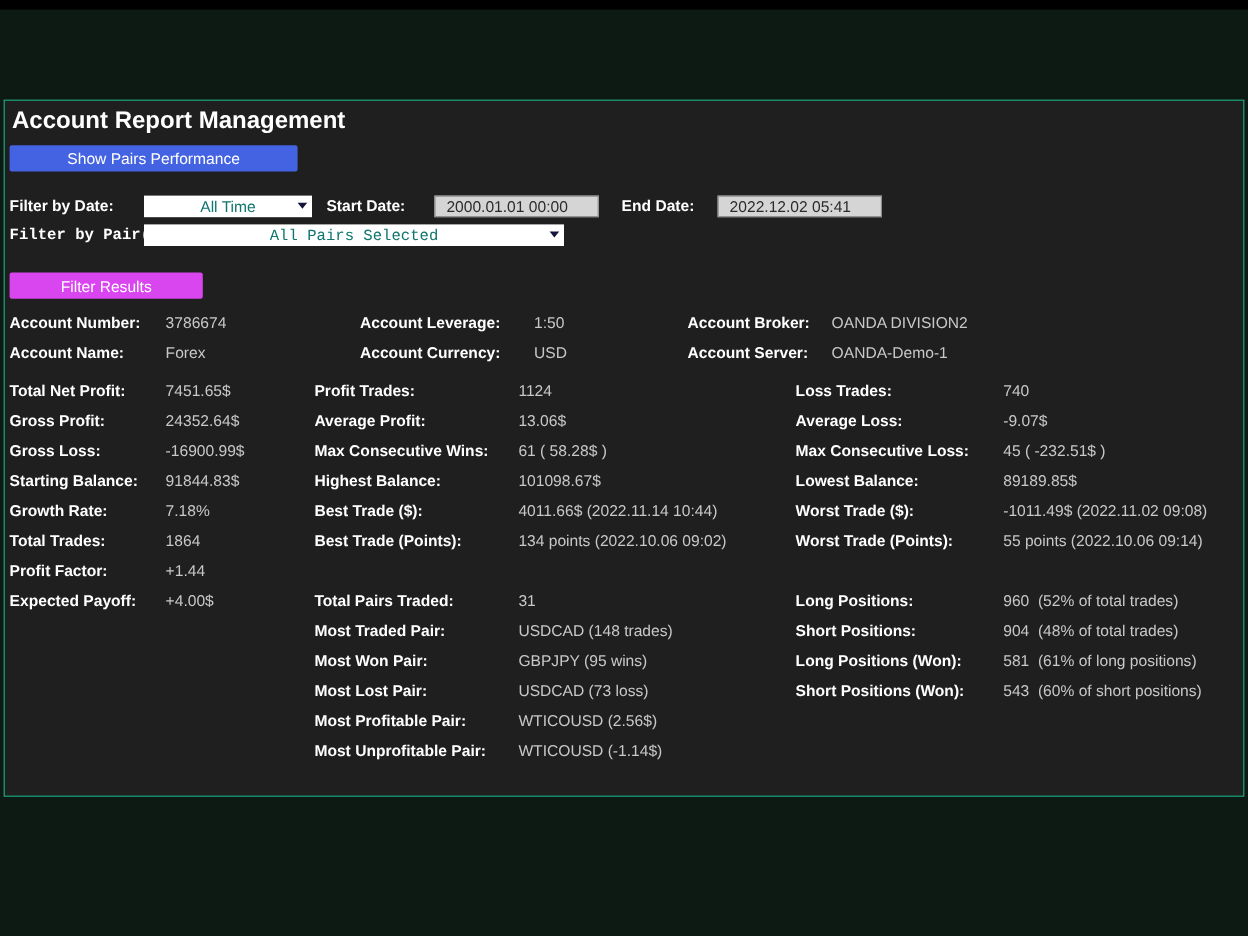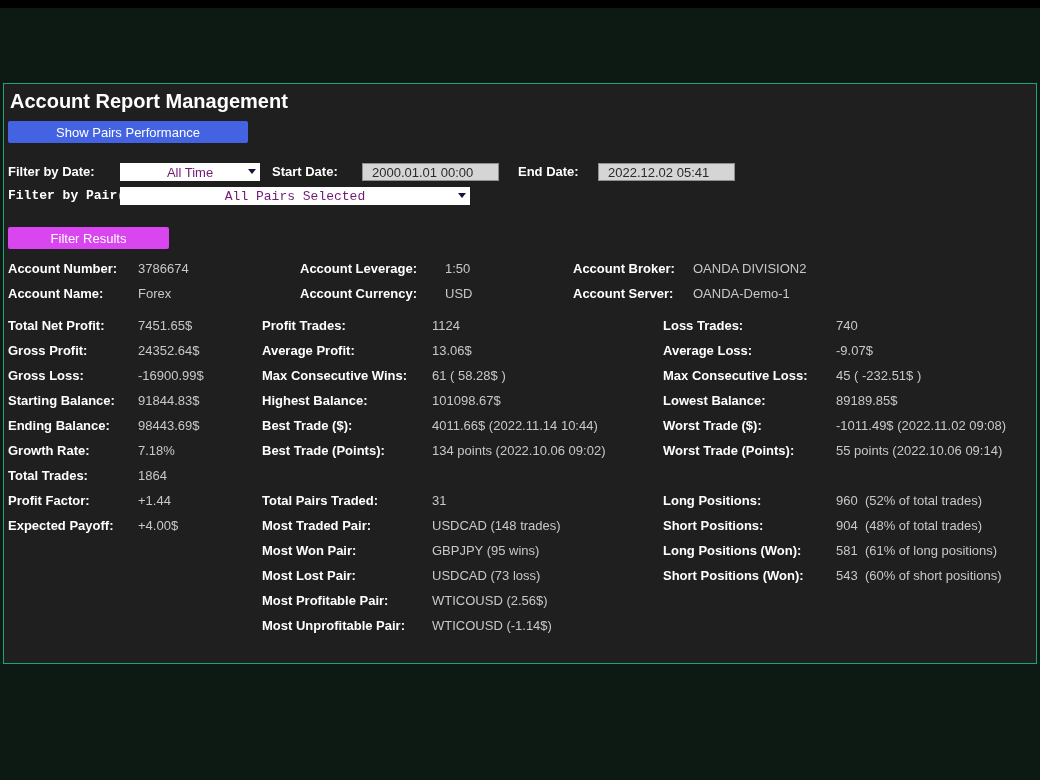--- a/index.html
+++ b/index.html
@@ -23,21 +23,21 @@
   .btn-blue { left:4px; top:37px; width:240px; background:#4463e2; }
   .btn-green { left:4px; top:143px; width:161px; background:#d946ef; }
   .frow { position:absolute; left:0; right:0; height:20px; }
   .frow1 { top:79px; }
   .frow2 { top:103px;font-family:Liberation Mono, monospace; }
   .flabel { position:absolute; top:0; line-height:18px; font-weight:bold; color:#fff;text-align:center; }
   .combo {
     position:absolute; top:0; height:18px; background:#ffffff; color:#000;
     display:flex; align-items:center; justify-content:center; cursor:pointer;
   }
-  .combo-text { font-size:13px; color:#701a75; }
+  .combo-text { font-size:13px; color:#0f766e; }
   .combo-arrow {
     position:absolute; right:4px; top:6px; width:0; height:0;
     border-left:4px solid transparent; border-right:4px solid transparent;
     border-top:5px solid #14143a;
   }
   .tinput {
     position:absolute; top:0; height:18px; background:#d5d5d5; color:#2b2b2b;
     border:1px solid #8f8f8f; font-family:"Liberation Sans", sans-serif;
     font-size:13px; padding:0 9px;
   }
@@ -108,21 +108,20 @@
         <span class="acc-label" style="width:120px">Account Server:</span><span class="acc-value">OANDA-Demo-1</span>
       </span>
     </div>
   </div>
 
   <div class="stats-col" style="left:4px">
     <div class="stat-row"><span class="stat-label w1">Total Net Profit:</span><span class="stat-value">7451.65$</span></div>
     <div class="stat-row"><span class="stat-label w1">Gross Profit:</span><span class="stat-value">24352.64$</span></div>
     <div class="stat-row"><span class="stat-label w1">Gross Loss:</span><span class="stat-value">-16900.99$</span></div>
     <div class="stat-row"><span class="stat-label w1">Starting Balance:</span><span class="stat-value">91844.83$</span></div>
-    <div class="stat-row"><span class="stat-label w1">Ending Balance:</span><span class="stat-value">98443.69$</span></div>
     <div class="stat-row"><span class="stat-label w1">Growth Rate:</span><span class="stat-value">7.18%</span></div>
     <div class="stat-row"><span class="stat-label w1">Total Trades:</span><span class="stat-value">1864</span></div>
     <div class="stat-row"><span class="stat-label w1">Profit Factor:</span><span class="stat-value">+1.44</span></div>
     <div class="stat-row"><span class="stat-label w1">Expected Payoff:</span><span class="stat-value">+4.00$</span></div>
   </div>
 
   <div class="stats-col" style="left:258px">
     <div class="stat-row"><span class="stat-label w2">Profit Trades:</span><span class="stat-value">1124</span></div>
     <div class="stat-row"><span class="stat-label w2">Average Profit:</span><span class="stat-value">13.06$</span></div>
     <div class="stat-row"><span class="stat-label w2">Max Consecutive Wins:</span><span class="stat-value">61 ( 58.28$ )</span></div>

